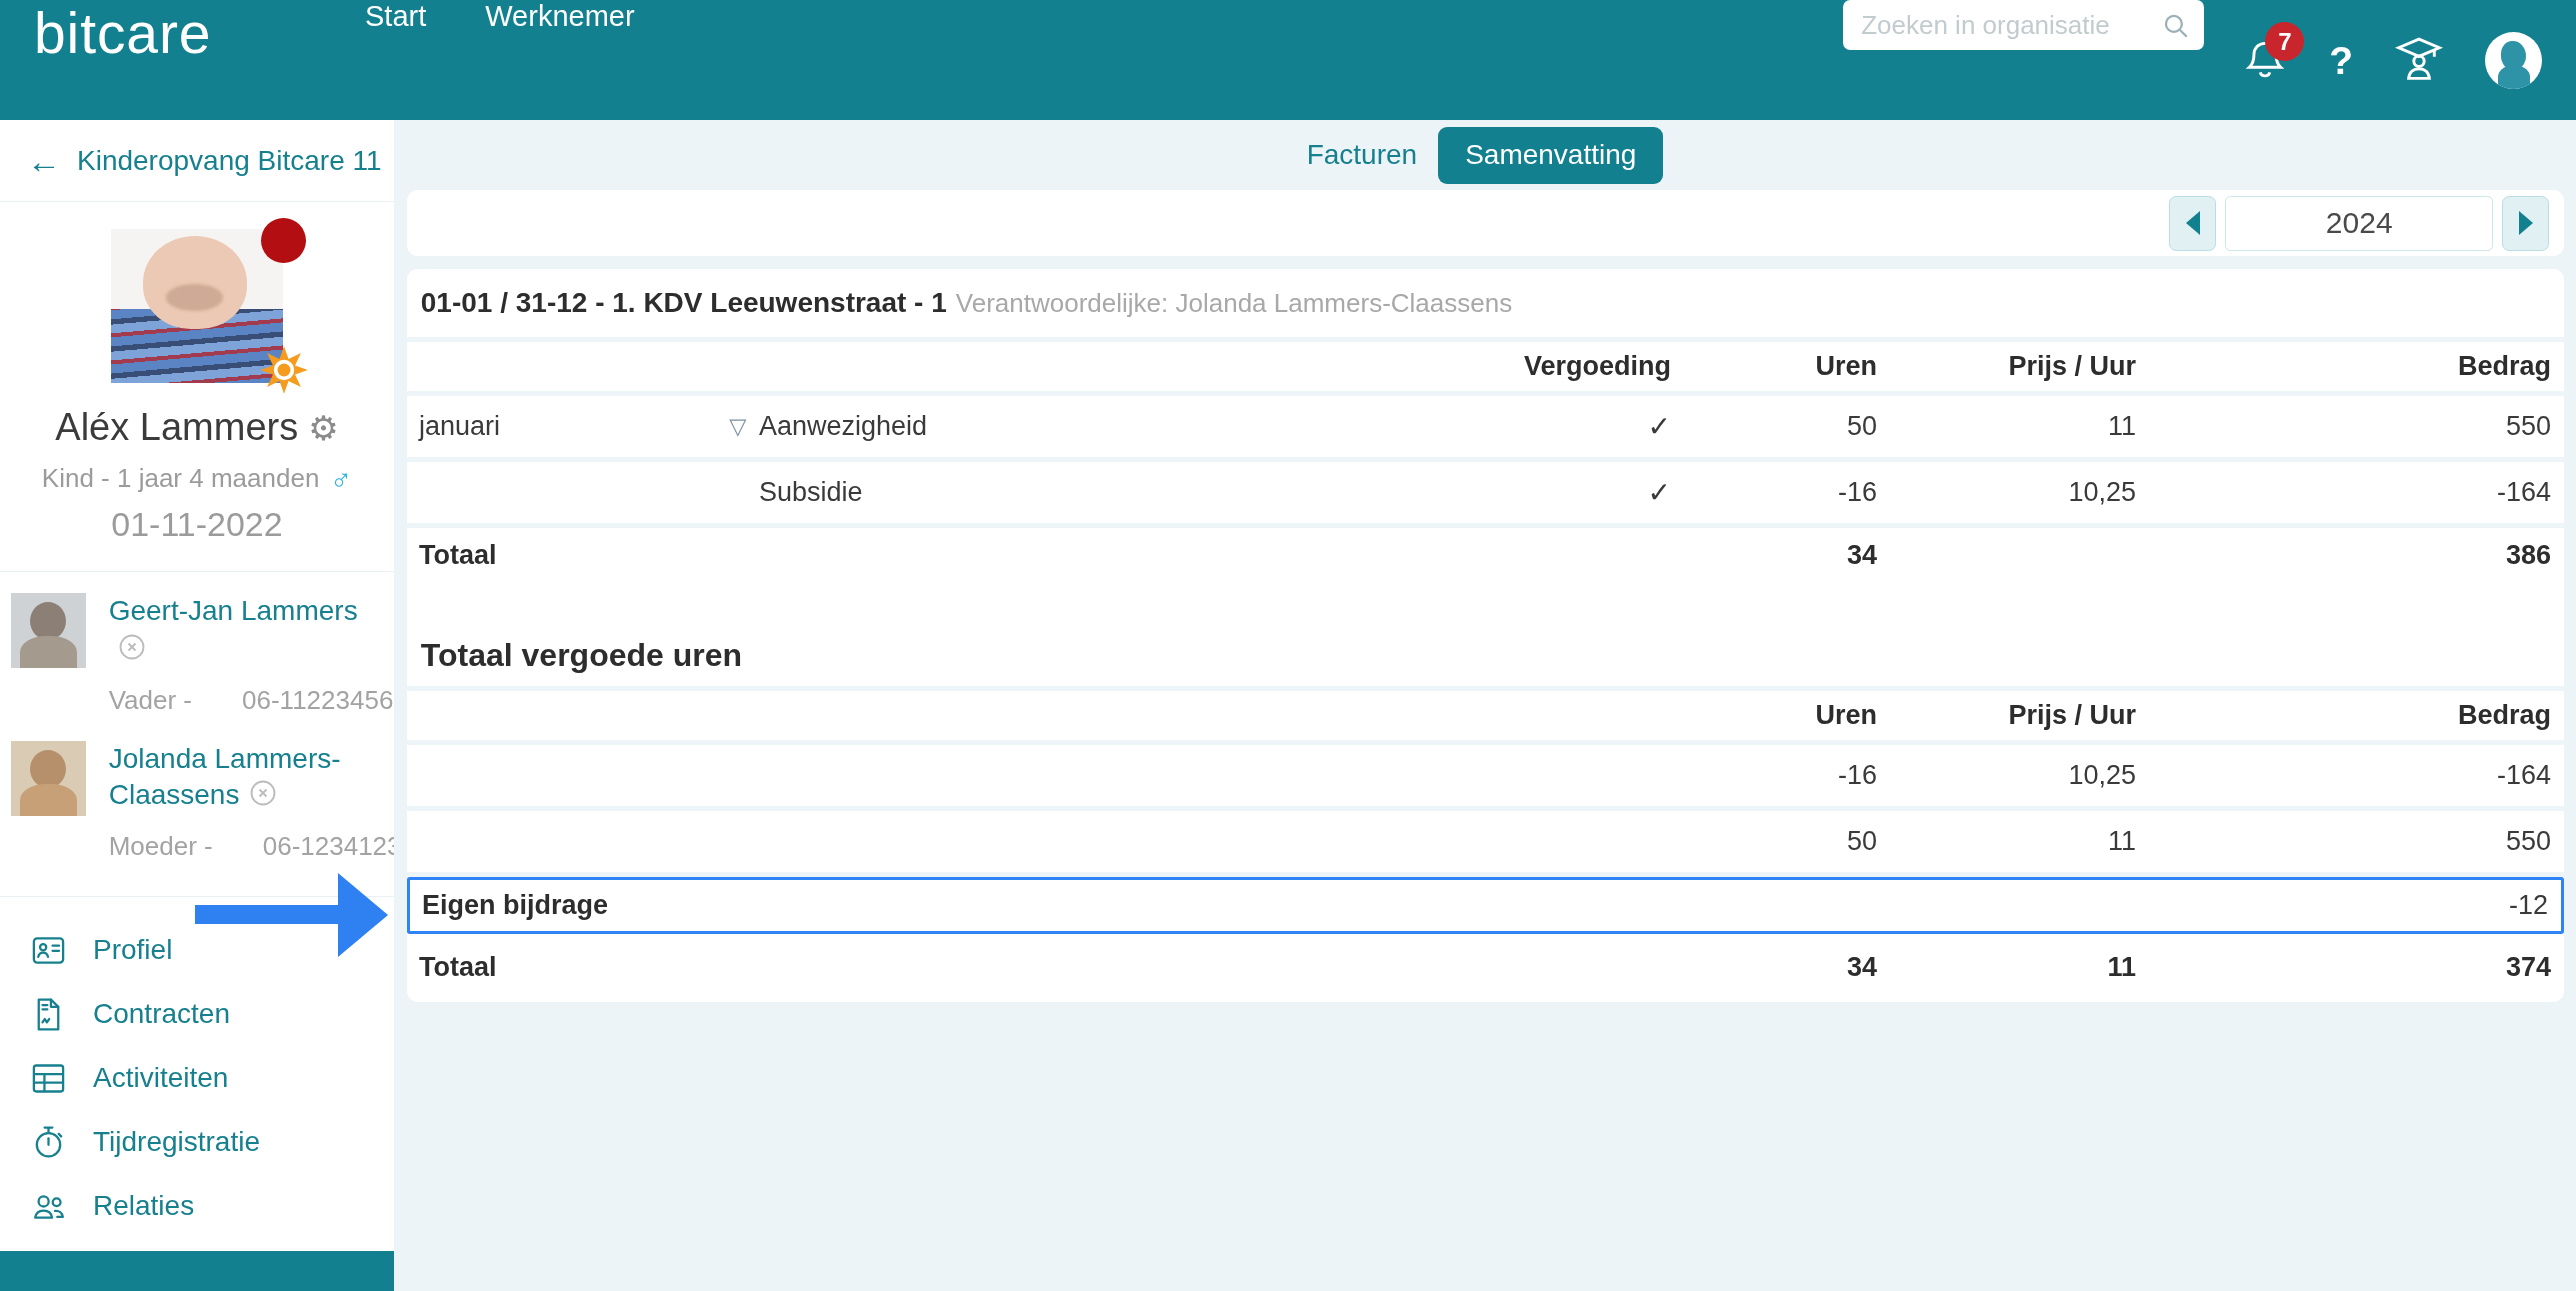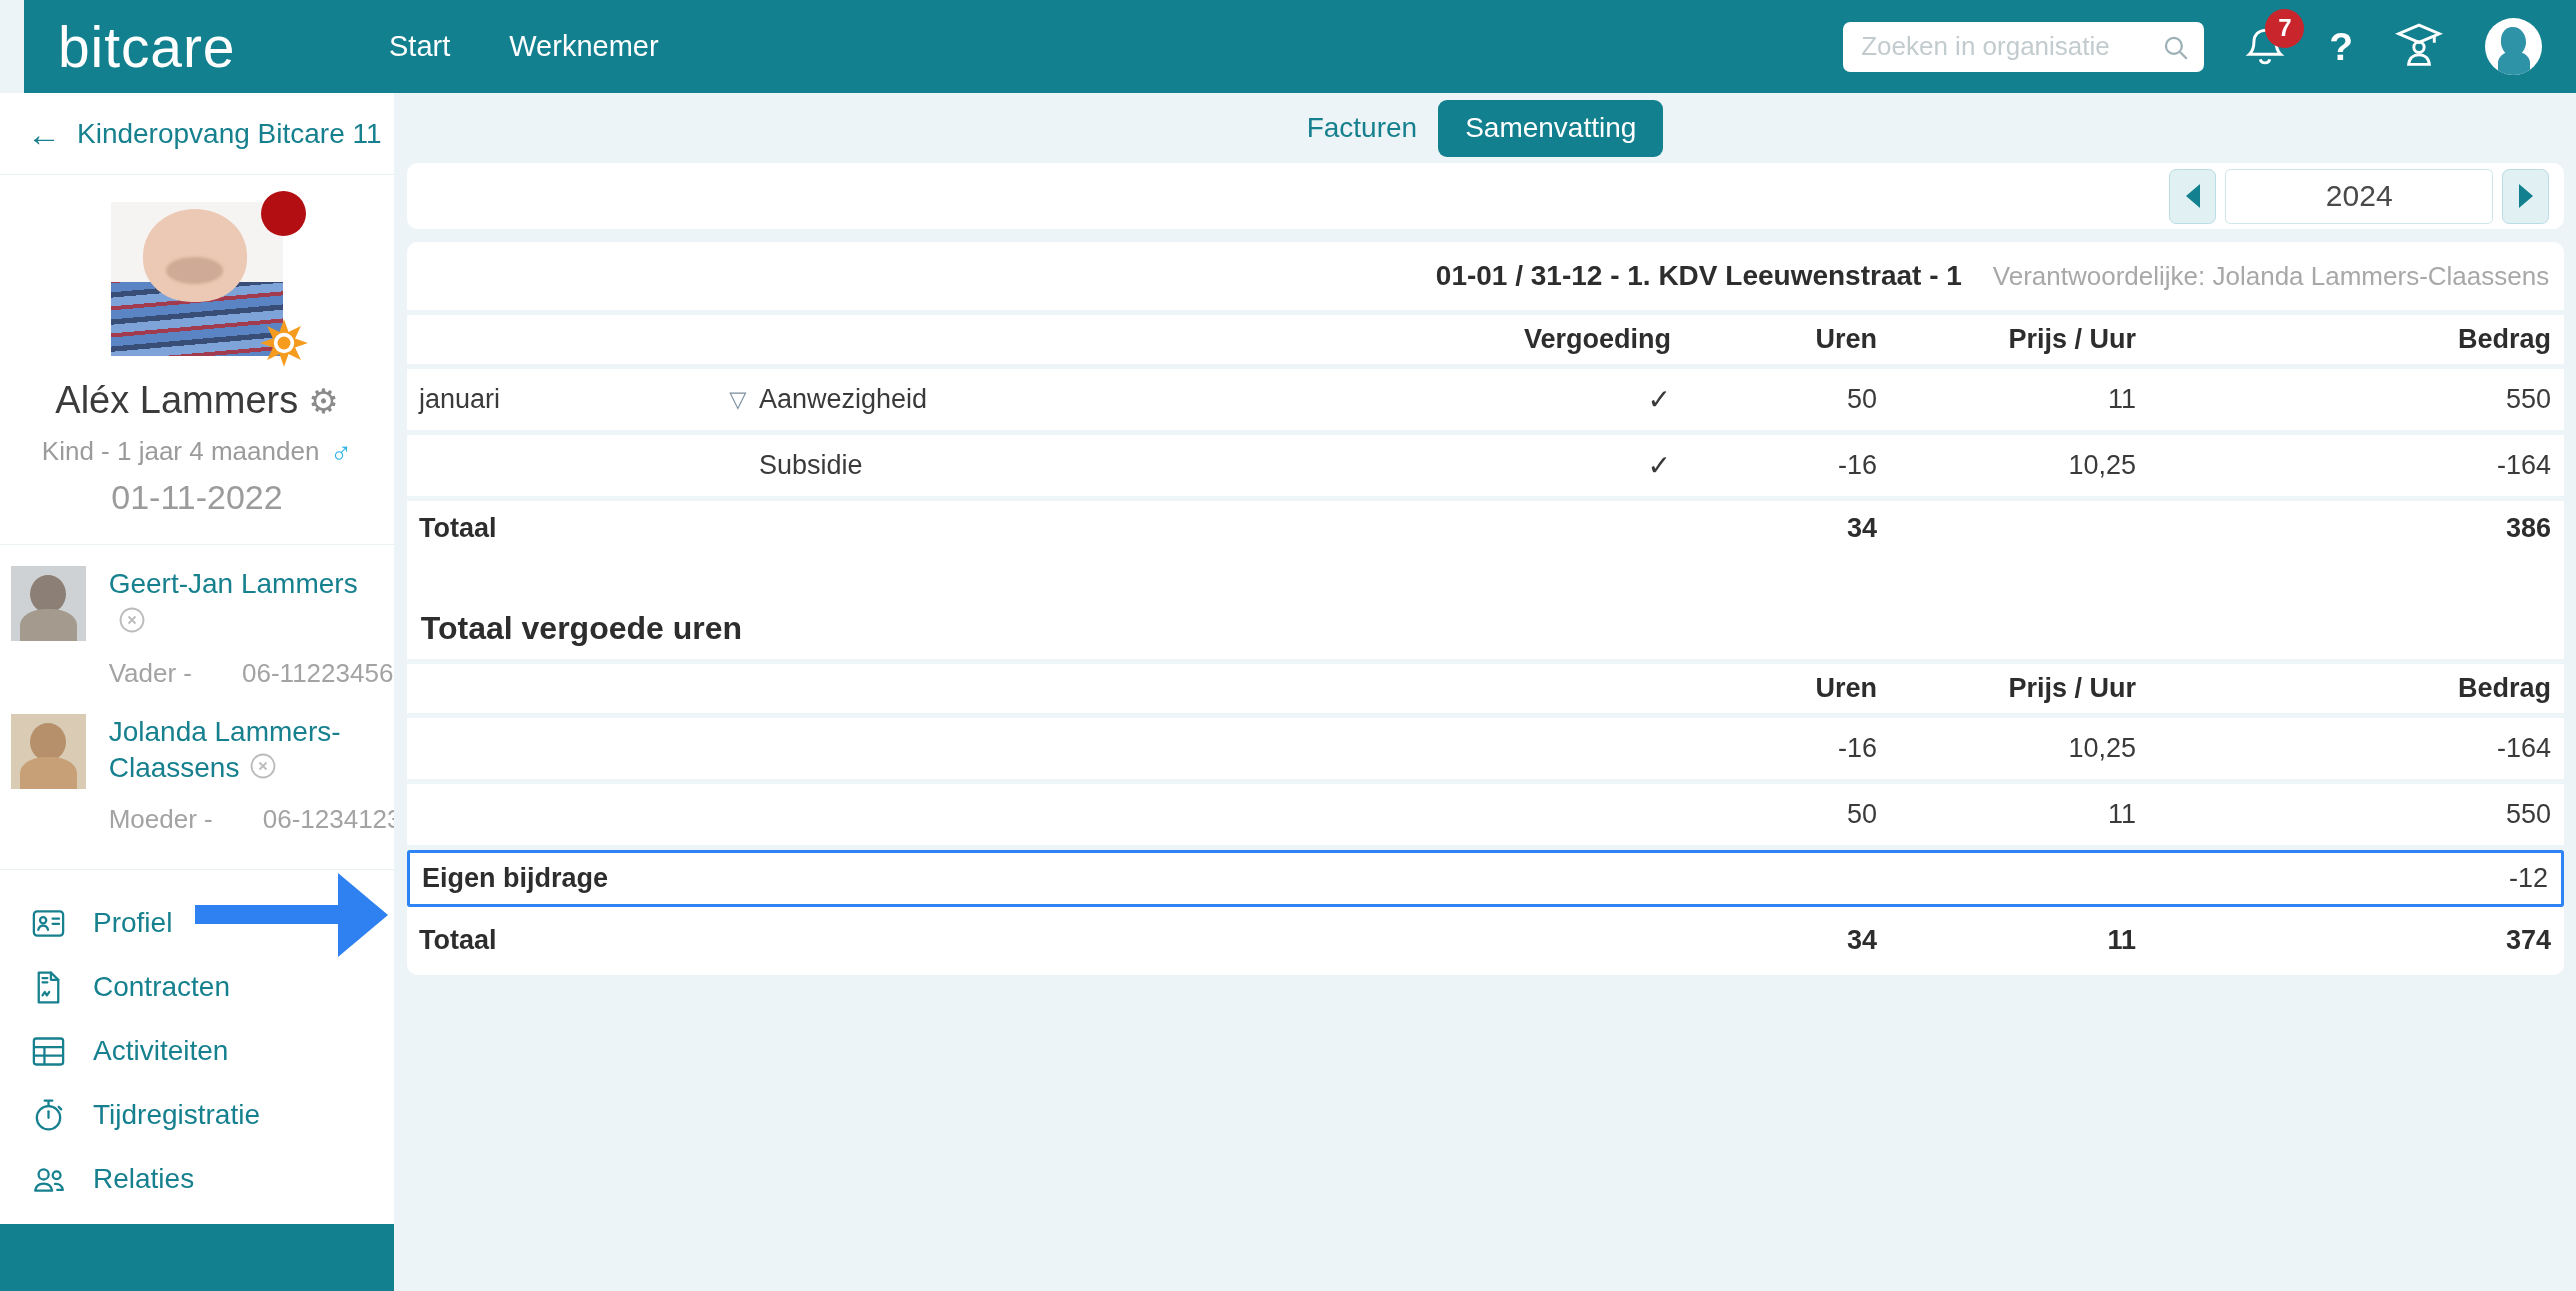--- a/index.html
+++ b/index.html
@@ -1,20 +1,20 @@
 <!DOCTYPE html>
 <html style="font-size:14.3px"><head>
 <meta charset="utf-8">
 <style>
   * { margin:0; padding:0; box-sizing:border-box; }
   html,body { width:2576px; height:1292px; overflow:hidden;
     font-family:"Liberation Sans", sans-serif; background:#edf4f7; }
 
   
-  .header { height:93px; background:#12808f; display:flex; align-items:center; padding:0 34px;margin-left:24px; }
+  .header { height:120px; background:#12808f; display:flex; padding:0 34px; }
   .logo { color:#fff; font-size:57px; font-weight:400; letter-spacing:0.9px; width:331px; }
   .topnav { display:flex; gap:59px; }
   .topnav-item { color:#fff; font-size:29px; cursor:pointer; }
   .header-spacer { flex:1; }
   .search-box { position:relative; width:361px; height:50px; margin-right:36px; }
   .search-box input { width:100%; height:100%; border:none; border-radius:7.2px; padding:0 54px 0 18px;
     font-size:26px; color:#444; font-family:"Liberation Sans",sans-serif; outline:none; }
   .search-box input::placeholder { color:#c2cbce; }
   .search-icon { position:absolute; right:10.7px; top:9px; }
   .hdr-icons { display:flex; align-items:center; gap:39px; }
@@ -82,21 +82,21 @@
   .card1 { height:66px; margin-bottom:12.5px; display:flex; align-items:center; justify-content:flex-end; padding-right:14.3px; }
   .year-ctl { display:flex; align-items:center; gap:9px; }
   .yr-btn { width:47px; height:55px; background:#e1f0f3; border:1.8px solid #b9dde4; border-radius:7.2px;
     display:flex; align-items:center; justify-content:center; cursor:pointer; }
   .tri-l { width:0; height:0; border-top:12.5px solid transparent; border-bottom:12.5px solid transparent; border-right:14.3px solid #12808f; }
   .tri-r { width:0; height:0; border-top:12.5px solid transparent; border-bottom:12.5px solid transparent; border-left:14.3px solid #12808f; }
   .yr-field { width:268px; height:55px; background:#fff; border:1.8px solid #cde6ea; border-radius:5.4px;
     display:flex; align-items:center; justify-content:center; font-size:30px; color:#4a4a4a; }
 
   .card2 { padding-bottom:7.2px; }
-  .sec-head { display:flex; align-items:baseline; gap:31px; padding:18px 14.3px; border-bottom:5.4px solid #eef5f8;justify-content:flex-end; }
+  .sec-head { display:flex; align-items:baseline; gap:9px; padding:18px 14.3px; border-bottom:5.4px solid #eef5f8; }
   .sec-title { font-size:28px; font-weight:bold; color:#2d2d2d; }
   .sec-sub { font-size:26px; color:#a8a8a8; }
 
   .t-row { display:grid; grid-template-columns:340px 608px 304px 206px 259px 1fr;
     align-items:center; padding:0 12.5px; font-size:27px; color:#3a3a3a; border-bottom:5.4px solid #eef5f8; }
   .t2-row { grid-template-columns:1252px 206px 259px 1fr; }
   .t-head { height:54px; font-weight:bold; color:#2d2d2d; }
   .t-data { height:66px; }
   .t-total { height:55px; font-weight:bold; color:#2d2d2d; border-bottom:none; }
   .cr { text-align:right; }

